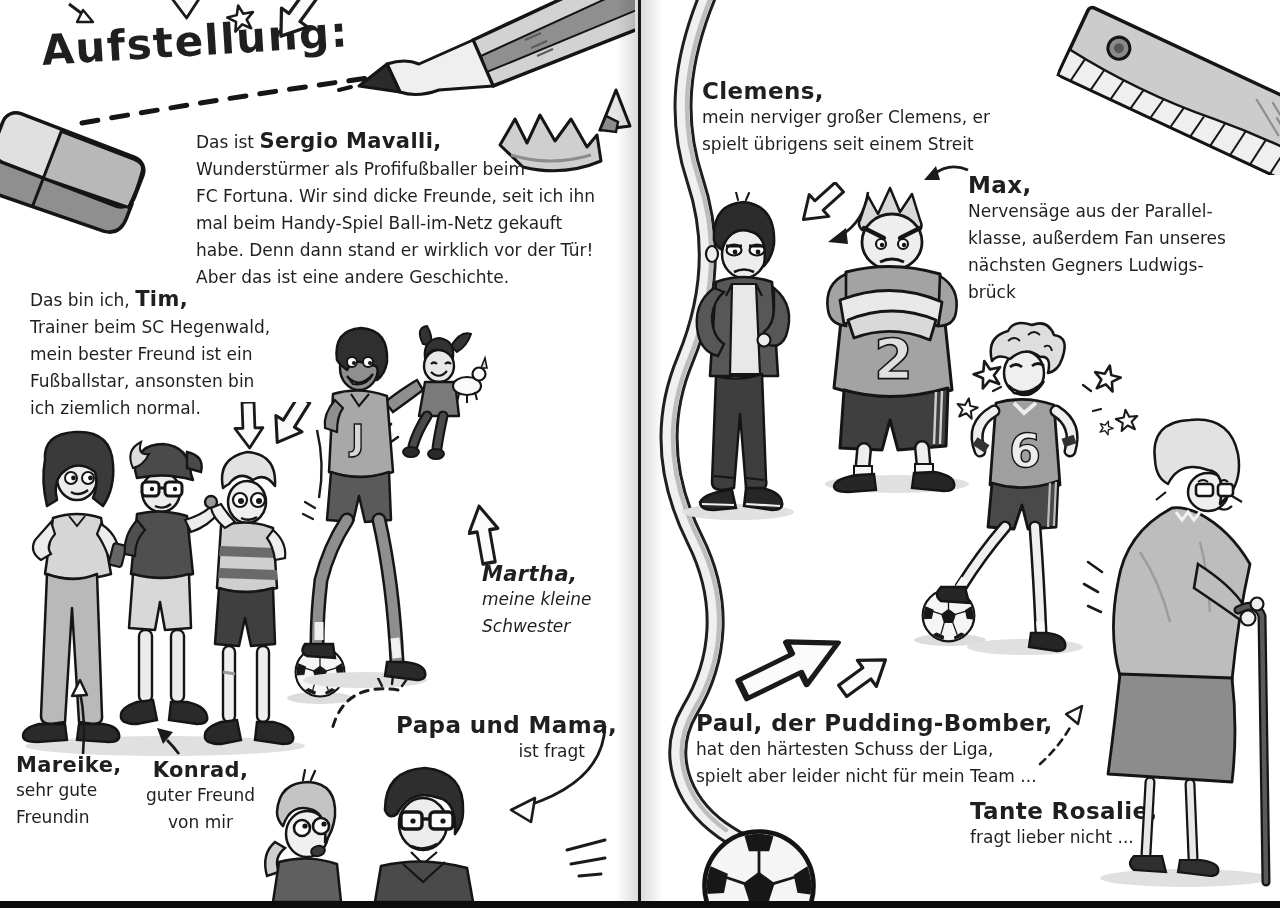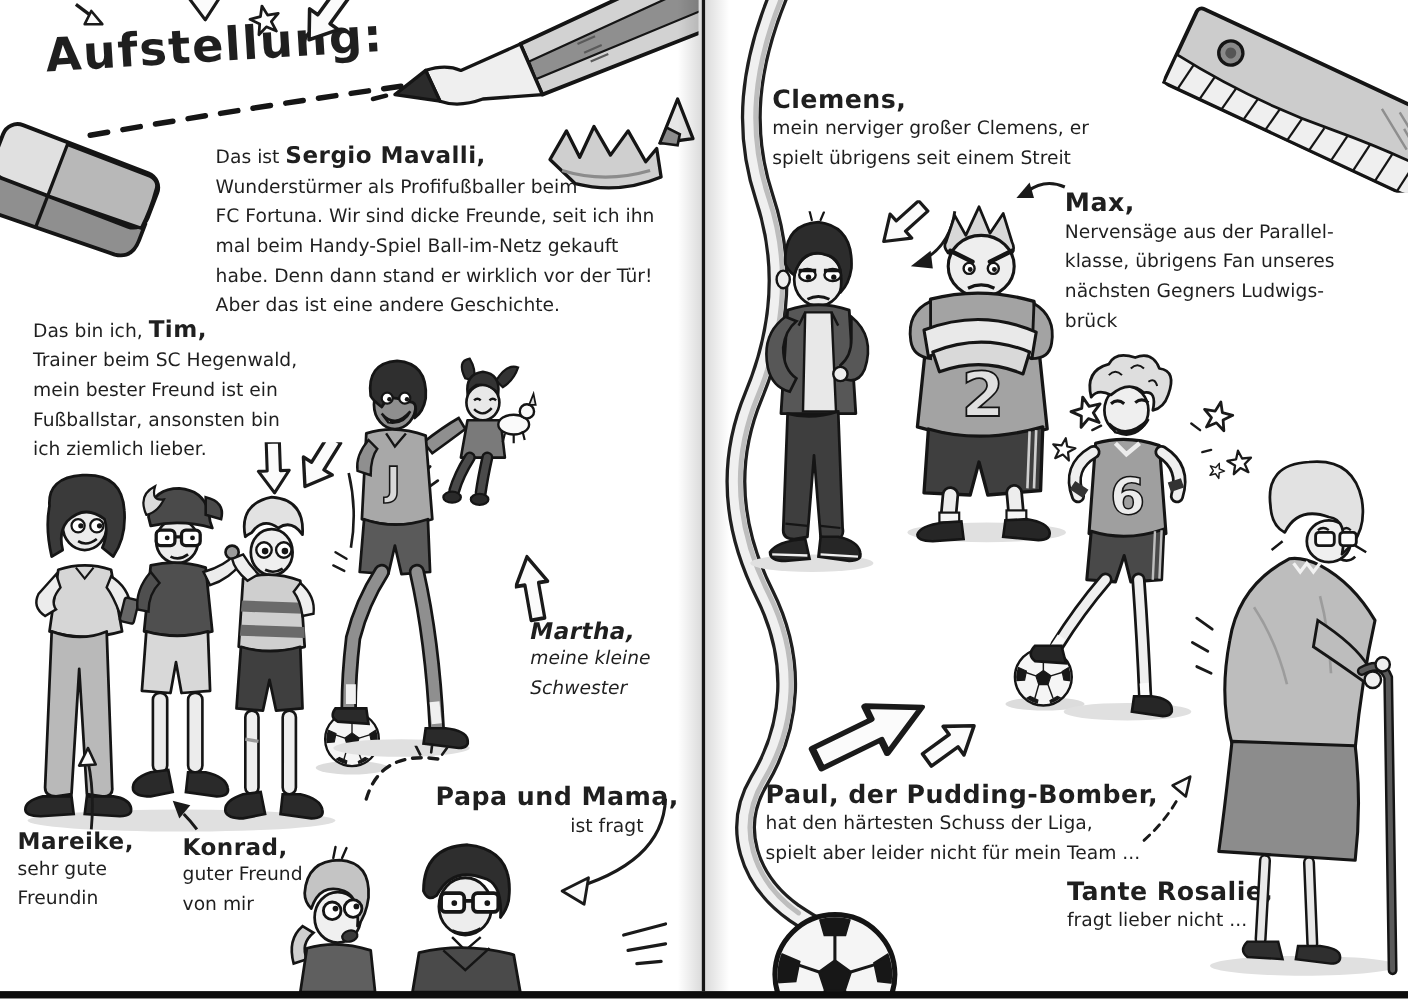--- a/index.html
+++ b/index.html
@@ -105,21 +105,21 @@
     <div class="charline">mal beim Handy-Spiel Ball-im-Netz gekauft</div>
     <div class="charline">habe. Denn dann stand er wirklich vor der Tür!</div>
     <div class="charline">Aber das ist eine andere Geschichte.</div>
   </div>
 
   <div class="lbl" style="left:30px;top:286px;">
     <div class="charline"><span class="lead">Das bin ich, </span><span class="charname">Tim,</span></div>
     <div class="charline">Trainer beim SC Hegenwald,</div>
     <div class="charline">mein bester Freund ist ein</div>
     <div class="charline">Fußballstar, ansonsten bin</div>
-    <div class="charline">ich ziemlich lieber.</div>
+    <div class="charline">ich ziemlich normal.</div>
   </div>
 
   <svg style="left:205px;top:402px;" width="200" height="70" viewBox="0 0 200 70">
     <use href="#oarrow" transform="translate(44,0) rotate(88)"></use>
     <use href="#oarrow" transform="translate(100,-2) rotate(122) scale(1.1)"></use>
     <path d="M132,8 Q154,28 150,48" stroke="#1a1a1a" stroke-width="2.8" fill="none"></path>
     <polygon points="143,44 158,44 150,60" fill="#1a1a1a"></polygon>
     <path d="M168,22 l8,-10 M178,30 l8,-8 M186,40 l7,-5" stroke="#1a1a1a" stroke-width="2.6" fill="none" stroke-linecap="round"></path>
   </svg>
 
@@ -275,21 +275,21 @@
     <path d="M28,76 Q31,42 25,14" stroke="#1a1a1a" stroke-width="2.6" fill="none"></path>
     <polygon points="25,2 17,18 32,17" fill="#fbfbfb" stroke="#1a1a1a" stroke-width="2.4" stroke-linejoin="round"></polygon>
     <path d="M124,76 Q118,68 112,62" stroke="#1a1a1a" stroke-width="2.8" fill="none"></path>
     <polygon points="102,50 118,54 108,66" fill="#1a1a1a"></polygon>
   </svg>
   <div class="lbl" style="left:16px;top:753px;">
     <div class="charname">Mareike,</div>
     <div class="charline">sehr gute</div>
     <div class="charline">Freundin</div>
   </div>
-  <div class="lbl" style="left:166px;top:758px;">
+  <div class="lbl" style="left:146px;top:758px;text-align:center;">
     <div class="charname">Konrad,</div>
     <div class="charline">guter Freund</div>
     <div class="charline">von mir</div>
   </div>
 
   <svg style="left:225px;top:752px;" width="265" height="150" viewBox="0 0 265 150">
 
     <g>
       <path d="M50,90 Q36,102 42,124 L54,120 Q48,106 60,96 Z" fill="#cfcfcf" stroke="#151515" stroke-width="2.4"></path>
       <use href="#star5" transform="translate(66,128) scale(0.55)"></use>
@@ -340,21 +340,21 @@
     <div class="charline">spielt übrigens seit einem Streit</div>
   </div>
 
   <svg style="left:920px;top:158px;" width="52" height="32" viewBox="0 0 52 32">
     <path d="M48,12 Q30,4 14,16" stroke="#1a1a1a" stroke-width="2.8" fill="none"></path>
     <polygon points="4,22 16,8 20,22" fill="#1a1a1a"></polygon>
   </svg>
   <div class="lbl" style="left:968px;top:160px;">
     <div class="charname big">Max,</div>
     <div class="charline">Nervensäge aus der Parallel-</div>
-    <div class="charline">klasse, übrigens Fan unseres</div>
+    <div class="charline">klasse, außerdem Fan unseres</div>
     <div class="charline">nächsten Gegners Ludwigs-</div>
     <div class="charline">brück</div>
   </div>
 
   <svg style="left:768px;top:182px;" width="110" height="80" viewBox="0 0 110 80">
     <use href="#oarrow" transform="translate(72,6) rotate(138) scale(1.05)"></use>
     <path d="M100,10 Q96,40 72,54" stroke="#1a1a1a" stroke-width="2.6" fill="none"></path>
     <polygon points="60,60 78,46 80,62" fill="#1a1a1a"></polygon>
   </svg>
 

